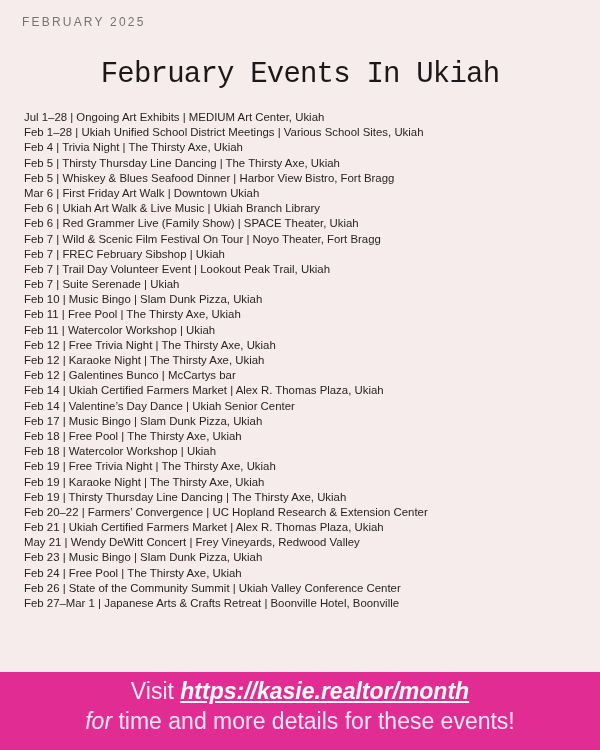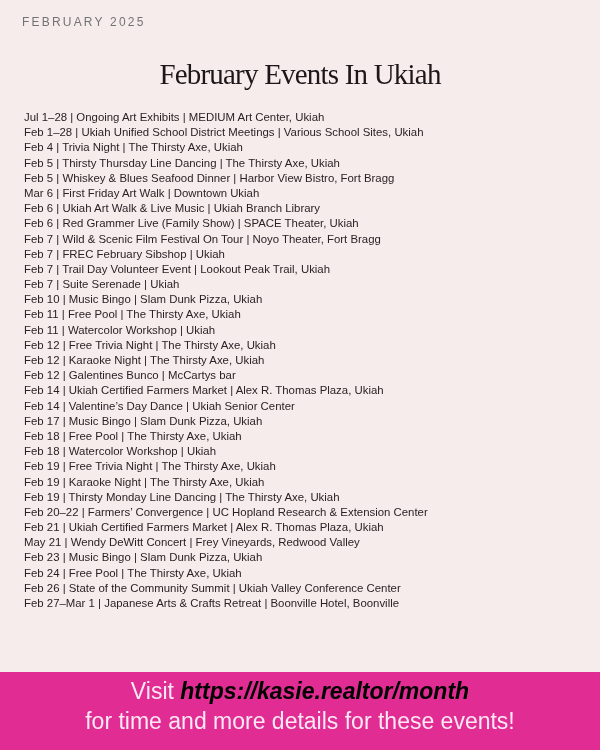--- a/index.html
+++ b/index.html
@@ -11,42 +11,42 @@
     color: #2a2225;
   }
   .eyebrow {
     position: absolute; left: 22px; top: 15px;
     font-size: 12px; letter-spacing: 2.2px;
     color: #737373;
   }
   .title {
     position: absolute; left: 0; right: 0; top: 58px;
     text-align: center;
-    font-family: Liberation Serif, serif;
+    font-family: Liberation Mono, monospace;
     font-size: 29px; letter-spacing: -0.8px;
     color: #1d1719;
   }
   .events {
     position: absolute; left: 24px; top: 110px;
     margin: 0; padding: 0; list-style: none;
   }
   .events li {
     font-size: 11.4px; line-height: 15.2px; height: 15.2px;
     white-space: nowrap; color: #2a2225;
   }
   .footer {
     position: absolute; left: 0; right: 0; top: 672px; bottom: 0;
     background: #e02c93;
     color: #fde8f4;
     text-align: center;
   }
   .footer .l1 { font-size: 23px; margin-top: 4px; line-height: 30px; }
-  .footer .l1 .url { font-weight: bold; font-style: italic; color: #000000; }
+  .footer .l1 .url { font-weight: bold; font-style: italic; color: #ffffff; text-decoration: underline; }
   .footer .l2 { font-size: 23px; line-height: 30px; }
-  .footer .l2 .for { }
+  .footer .l2 .for { font-style: italic; }
 </style>
 </head>
 <body>
 
 <div class="eyebrow">FEBRUARY 2025</div>
 <div class="title">February Events In Ukiah</div>
 
 <ul class="events" id="event-list">
     <li>Jul 1–28 | Ongoing Art Exhibits | MEDIUM Art Center, Ukiah</li>
     <li>Feb 1–28 | Ukiah Unified School District Meetings | Various School Sites, Ukiah</li>
@@ -66,21 +66,21 @@
     <li>Feb 12 | Free Trivia Night | The Thirsty Axe, Ukiah</li>
     <li>Feb 12 | Karaoke Night | The Thirsty Axe, Ukiah</li>
     <li>Feb 12 | Galentines Bunco | McCartys bar</li>
     <li>Feb 14 | Ukiah Certified Farmers Market | Alex R. Thomas Plaza, Ukiah</li>
     <li>Feb 14 | Valentine’s Day Dance | Ukiah Senior Center</li>
     <li>Feb 17 | Music Bingo | Slam Dunk Pizza, Ukiah</li>
     <li>Feb 18 | Free Pool | The Thirsty Axe, Ukiah</li>
     <li>Feb 18 | Watercolor Workshop | Ukiah</li>
     <li>Feb 19 | Free Trivia Night | The Thirsty Axe, Ukiah</li>
     <li>Feb 19 | Karaoke Night | The Thirsty Axe, Ukiah</li>
-    <li>Feb 19 | Thirsty Monday Line Dancing | The Thirsty Axe, Ukiah</li>
+    <li>Feb 19 | Thirsty Thursday Line Dancing | The Thirsty Axe, Ukiah</li>
     <li>Feb 20–22 | Farmers’ Convergence | UC Hopland Research &amp; Extension Center</li>
     <li>Feb 21 | Ukiah Certified Farmers Market | Alex R. Thomas Plaza, Ukiah</li>
     <li>May 21 | Wendy DeWitt Concert | Frey Vineyards, Redwood Valley</li>
     <li>Feb 23 | Music Bingo | Slam Dunk Pizza, Ukiah</li>
     <li>Feb 24 | Free Pool | The Thirsty Axe, Ukiah</li>
     <li>Feb 26 | State of the Community Summit | Ukiah Valley Conference Center</li>
     <li>Feb 27–Mar 1 | Japanese Arts &amp; Crafts Retreat | Boonville Hotel, Boonville</li>
   </ul>
 
 <div class="footer">

